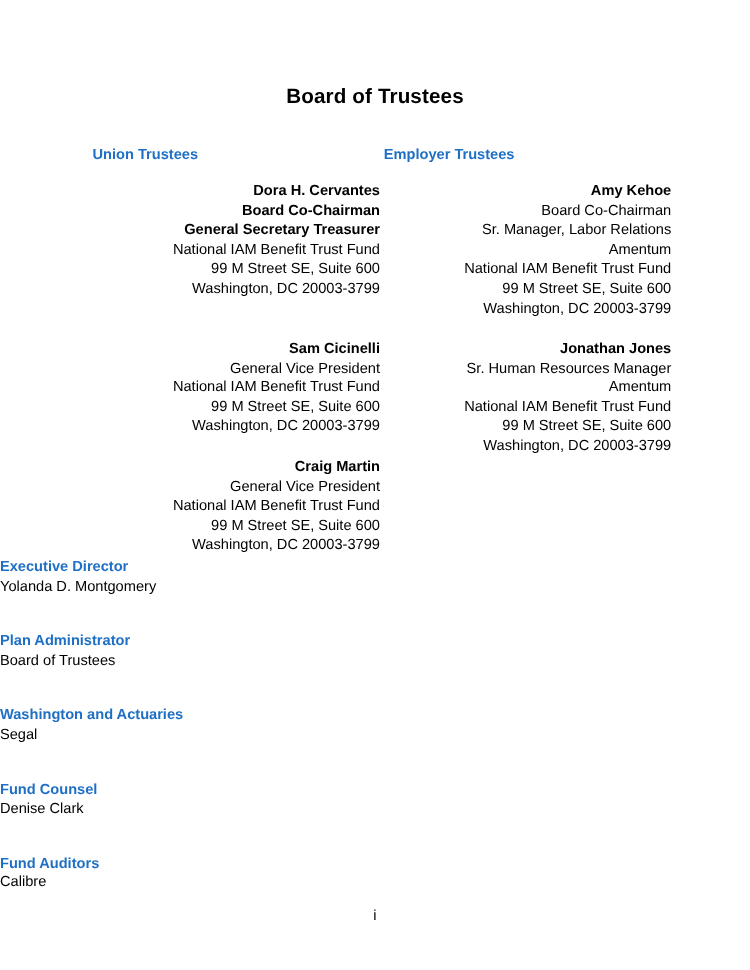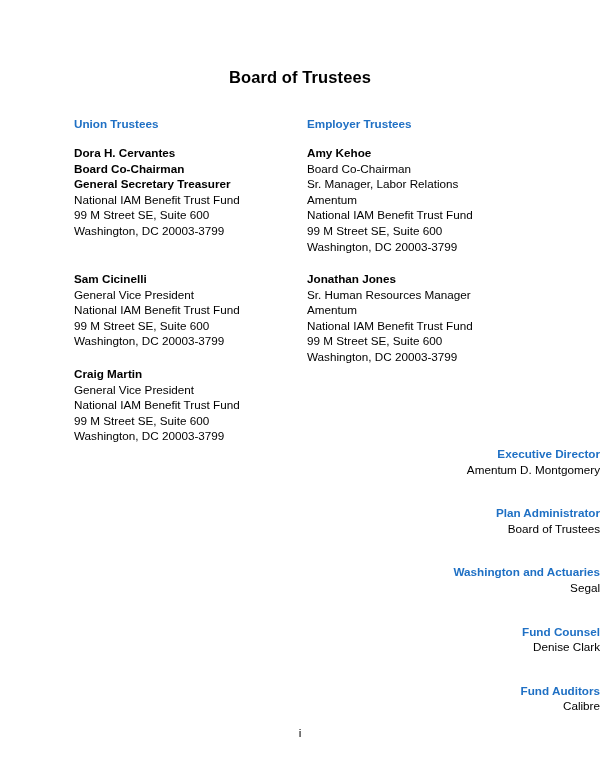--- a/index.html
+++ b/index.html
@@ -72,32 +72,33 @@
   }
   .block-slot-0 { top: 29px; }
   .block-slot-1 { top: 155px; }
   .block-slot-2 { top: 250px; }
 
   .block .line {
     font-size: 11.7px;
     line-height: 15.6px;
     color: #000000;
     white-space: nowrap;
+    text-align: right;
   }
   .block .line.bold {
     font-weight: bold;
   }
 
   
   .officers {
     position: absolute;
     left: 0;
     top: 446px;
     width: 600px;
-    text-align: right;
+    text-align: left;
   }
   .officer {
     margin: 0 0 28px 0;
   }
   .officer:last-child {
     margin-bottom: 0;
   }
   .officer-role {
     font-size: 11.7px;
     font-weight: bold;
@@ -177,21 +178,21 @@
         <div class="line">99 M Street SE, Suite 600</div>
         <div class="line">Washington, DC 20003-3799</div>
       </div>
     </div>
 
   </div>
 
   <div class="officers">
     <div class="officer">
       <div class="officer-role">Executive Director</div>
-      <div class="officer-name">Amentum D. Montgomery</div>
+      <div class="officer-name">Yolanda D. Montgomery</div>
     </div>
     <div class="officer">
       <div class="officer-role">Plan Administrator</div>
       <div class="officer-name">Board of Trustees</div>
     </div>
     <div class="officer">
       <div class="officer-role">Washington and Actuaries</div>
       <div class="officer-name">Segal</div>
     </div>
     <div class="officer">

